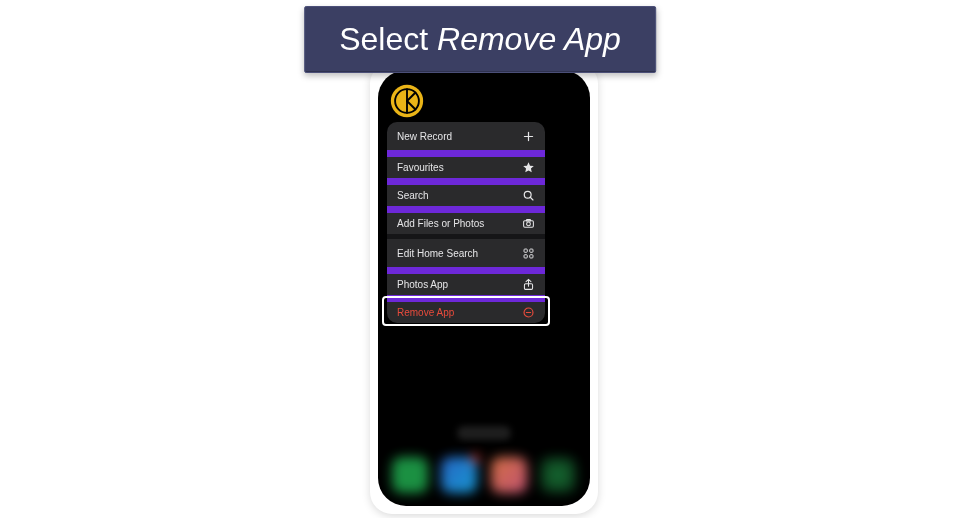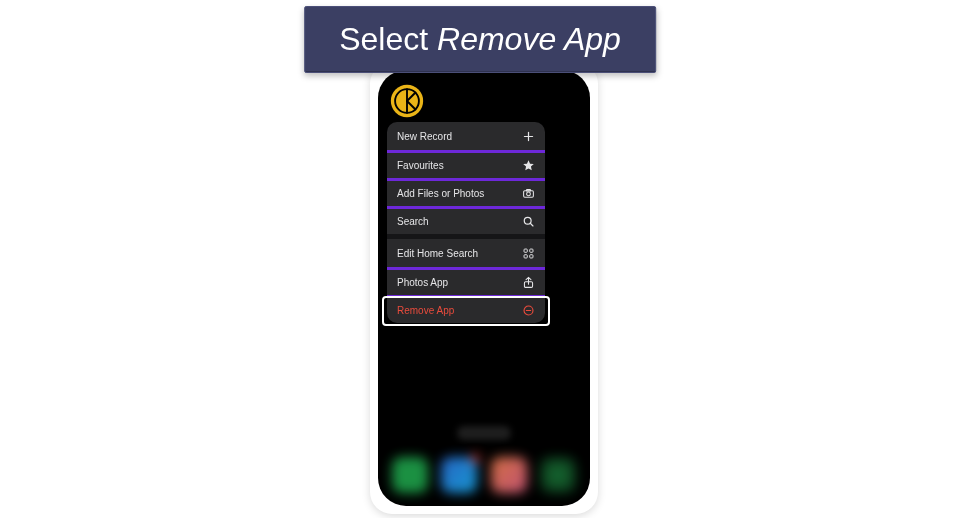--- a/index.html
+++ b/index.html
@@ -70,21 +70,21 @@
   .menu-item {
     display: flex;
     align-items: center;
     justify-content: space-between;
     height: 28px;
     padding: 0 10px;
     color: #e5e5e7;
     font-size: 10px;
     cursor: pointer;
   }
-  .menu-item + .menu-item { border-top: 3px solid #6d28d9; }
+  .menu-item + .menu-item { border-top: 7px solid #6d28d9; }
   .menu-divider { height: 5px; background: #151517; }
   .menu-item.destructive { color: #e94b3c; }
   .menu-item .icon { display: flex; align-items: center; justify-content: center; width: 14px; height: 14px; }
   .menu-item .icon svg { width: 13px; height: 13px; display: block; }
 
   .highlight-box {
     position: absolute;
     top: 226px;
     left: 4px;
     width: 168px;
@@ -169,36 +169,36 @@
         <div class="menu-item">
           <span>Favourites</span>
           <span class="icon">
             <svg viewBox="0 0 16 16" fill="#e5e5e7">
                 <path d="M8 1.5 L9.9 5.8 L14.5 6.2 L11 9.3 L12 13.9 L8 11.6 L4 13.9 L5 9.3 L1.5 6.2 L6.1 5.8 Z"></path>
               </svg>
           </span>
         </div>
 
         <div class="menu-item">
+          <span>Search</span>
+          <span class="icon">
+            <svg viewBox="0 0 16 16" stroke="#e5e5e7" stroke-width="1.5" fill="none" stroke-linecap="round">
+                <circle cx="7" cy="7" r="4.2"></circle>
+                <line x1="10.2" y1="10.2" x2="13.5" y2="13.5"></line>
+              </svg>
+          </span>
+        </div>
+
+        <div class="menu-item">
           <span>Add Files or Photos</span>
           <span class="icon">
             <svg viewBox="0 0 16 16" stroke="#e5e5e7" stroke-width="1.3" fill="none">
                 <rect x="2" y="4.5" width="12" height="8" rx="1.5"></rect>
                 <circle cx="8" cy="8.5" r="2.3"></circle>
                 <rect x="5.5" y="3" width="5" height="2" rx="0.8"></rect>
-              </svg>
-          </span>
-        </div>
-
-        <div class="menu-item">
-          <span>Search</span>
-          <span class="icon">
-            <svg viewBox="0 0 16 16" stroke="#e5e5e7" stroke-width="1.5" fill="none" stroke-linecap="round">
-                <circle cx="7" cy="7" r="4.2"></circle>
-                <line x1="10.2" y1="10.2" x2="13.5" y2="13.5"></line>
               </svg>
           </span>
         </div>
 
         <div class="menu-divider"></div>
 
         <div class="menu-item">
           <span>Edit Home Search</span>
           <span class="icon">
             <svg viewBox="0 0 16 16" stroke="#e5e5e7" stroke-width="1.2" fill="none">

